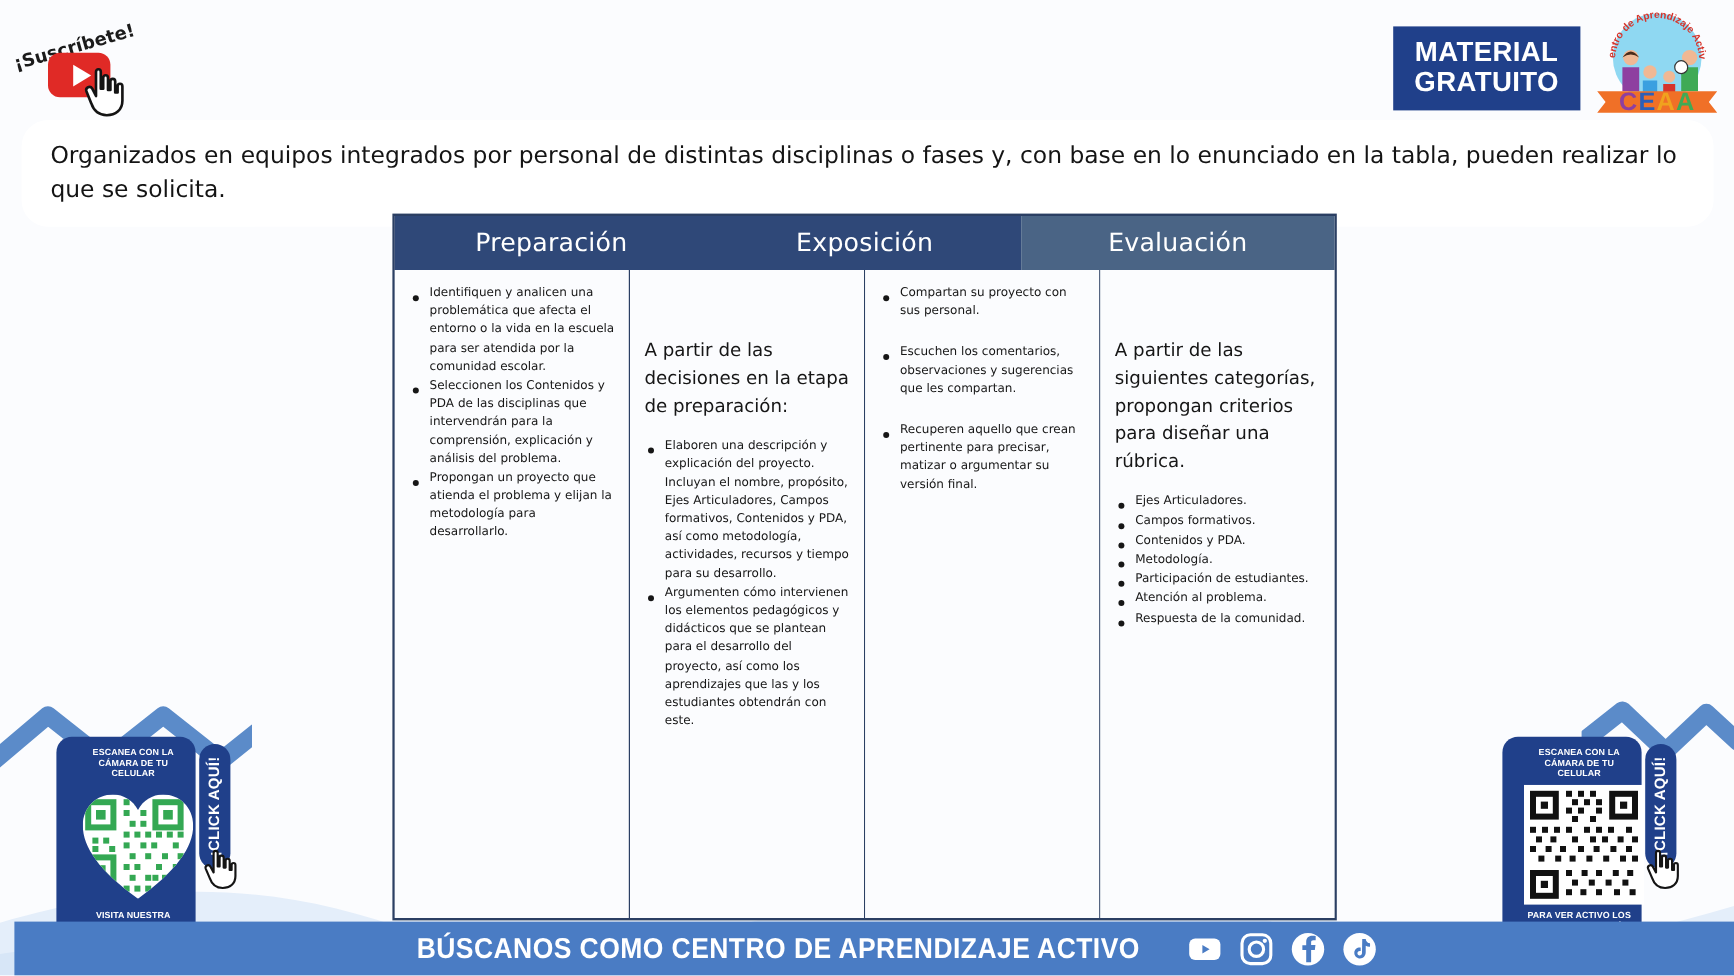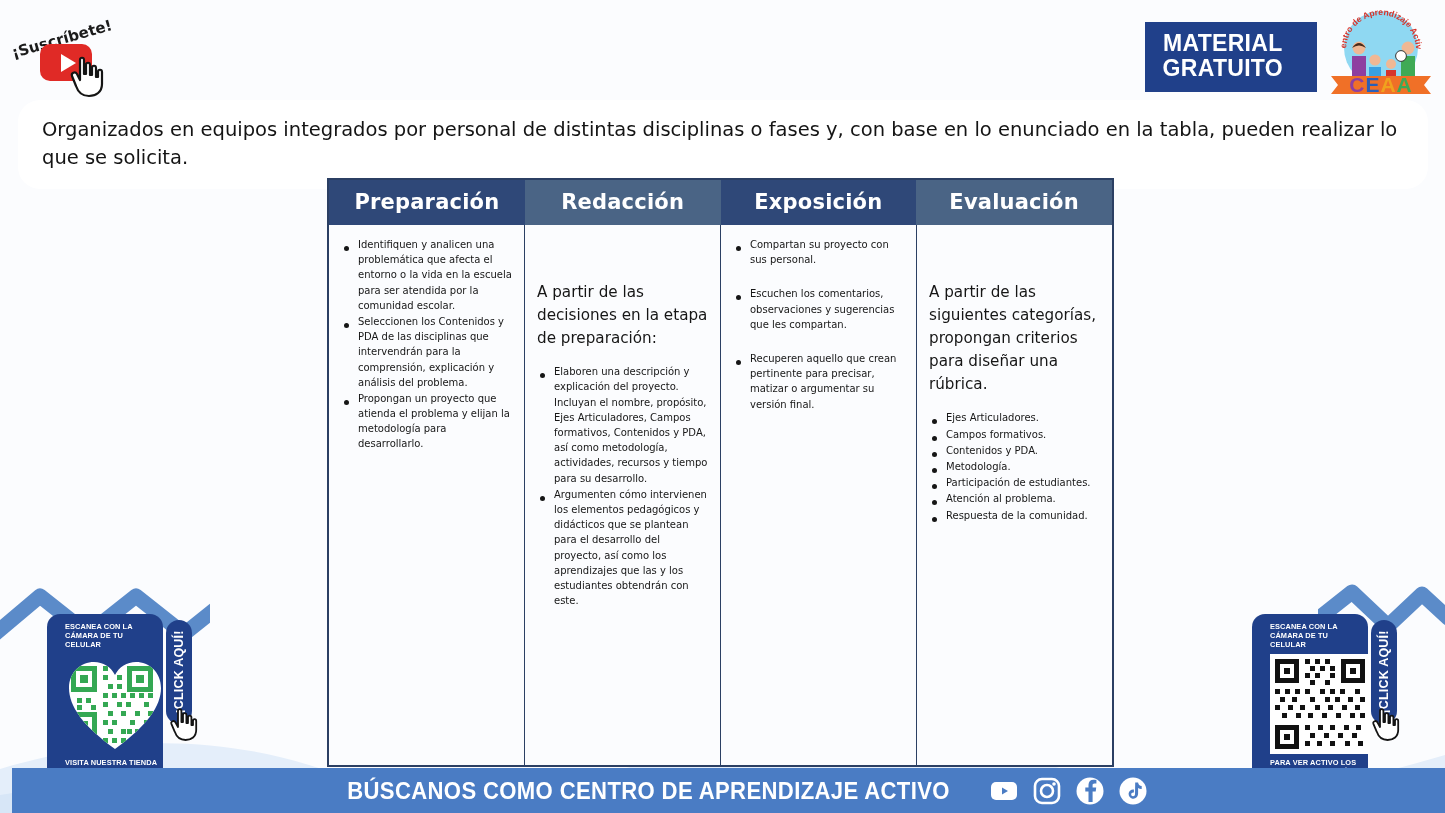--- a/index.html
+++ b/index.html
@@ -39,21 +39,21 @@
     border-left: 15px solid #fff;
     border-top: 9px solid transparent;
     border-bottom: 9px solid transparent;
     margin-left: 4px;
   }
   .cursor-hand { position: absolute; left: 58px; top: 46px; width: 40px; height: 44px; }
 
   .material-badge {
     position: absolute; right: 128px; top: 22px;
     background: #20408a; color: #fff;
-    padding: 9px 34px 11px 18px;
+    padding: 9px 18px 11px 18px;
     text-align: center;
     font-weight: bold; font-size: 23px; line-height: 1.08;
     letter-spacing: 0.3px;
     font-family: "Liberation Sans", sans-serif;
   }
 
   .ceaa-logo { position: absolute; right: 8px; top: 6px; width: 112px; height: 94px; }
 
   
   .intro-card {
@@ -73,21 +73,21 @@
     width: 787px;
     border: 2px solid #2b3f63;
     background: #fdfeff;
     display: flex;
     flex-direction: column;
   }
   .thead { display: flex; }
   .th {
     flex: 1 1 0;
     color: #ffffff;
-    font-weight: bold;
+    font-weight: normal;
     font-size: 21px;
     text-align: center;
     padding: 10px 4px 11px 4px;
     font-family: "DejaVu Sans", sans-serif;
     letter-spacing: 0.2px;
   }
   .th.dark  { background: #2f4878; }
   .th.light { background: #4a6485; }
 
   .tbody { display: flex; align-items: stretch; }
@@ -122,21 +122,21 @@
   }
   .cell-list.spaced li { margin-bottom: 19px; }
 
   
   .qr-card {
     position: absolute;
     width: 116px;
     background: #20408a;
     border-radius: 13px;
     padding: 8px 6px 7px 18px;
-    text-align: left;
+    text-align: center;
   }
   .qr-card.left  { left: 47px;   top: 614px; }
   .qr-card.right { left: 1252px; top: 614px; }
   .qr-head, .qr-foot {
     color: #ffffff; font-weight: bold; font-size: 7.4px;
     line-height: 1.24; letter-spacing: 0.1px;
     font-family: "Liberation Sans", sans-serif;
   }
   .qr-head { margin-bottom: 4px; }
   .qr-foot { margin-top: 4px; }
@@ -236,21 +236,20 @@
   </text>
 </svg>
 
 <div class="intro-card">
   <p class="intro-text">Organizados en equipos integrados por personal de distintas disciplinas o fases y, con base en lo enunciado en la tabla, pueden realizar lo que se solicita.</p>
 </div>
 
 <div class="table-wrap">
   <div class="thead">
     <div class="th dark">Preparación</div>
-    <div class="th light">Redacción</div>
     <div class="th dark">Exposición</div>
     <div class="th light">Evaluación</div>
   </div>
   <div class="tbody">
 
     <div class="td">
       <ul class="cell-list">
         <li>Identifiquen y analicen una problemática que afecta el entorno o la vida en la escuela para ser atendida por la comunidad escolar.</li>
         <li>Seleccionen los Contenidos y PDA de las disciplinas que intervendrán para la comprensión, explicación y análisis del problema.</li>
         <li>Propongan un proyecto que atienda el problema y elijan la metodología para desarrollarlo.</li>

